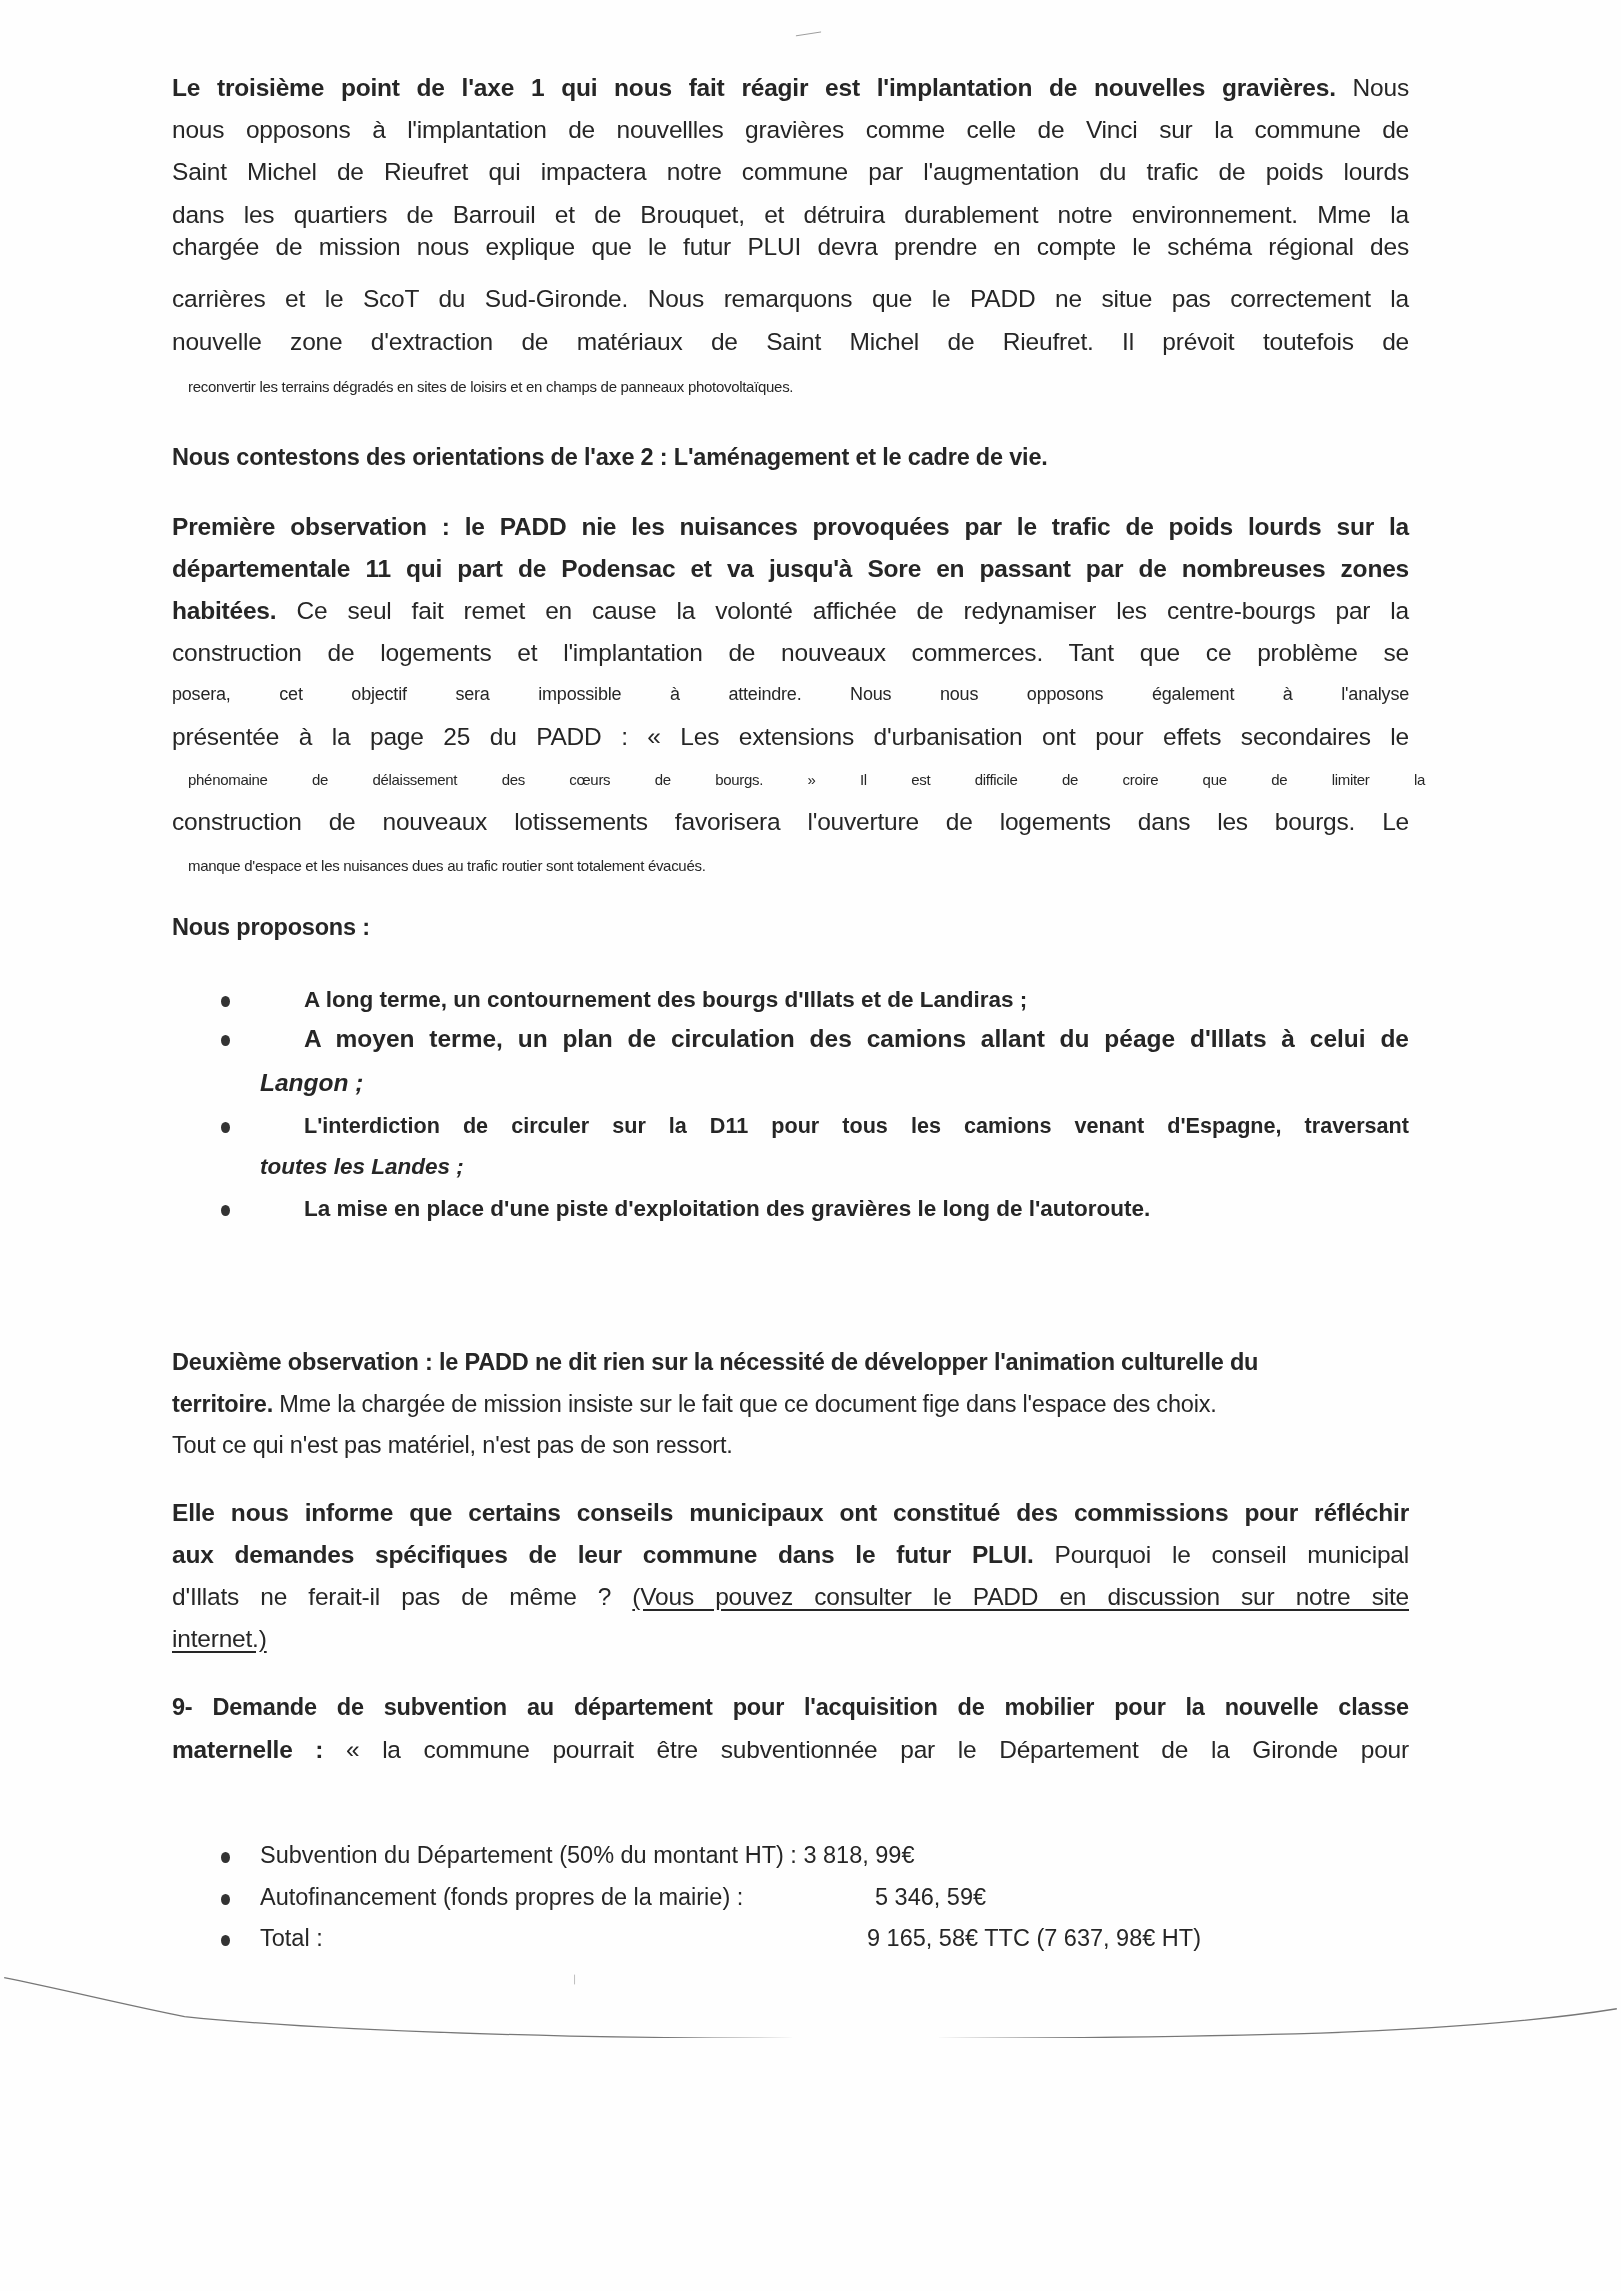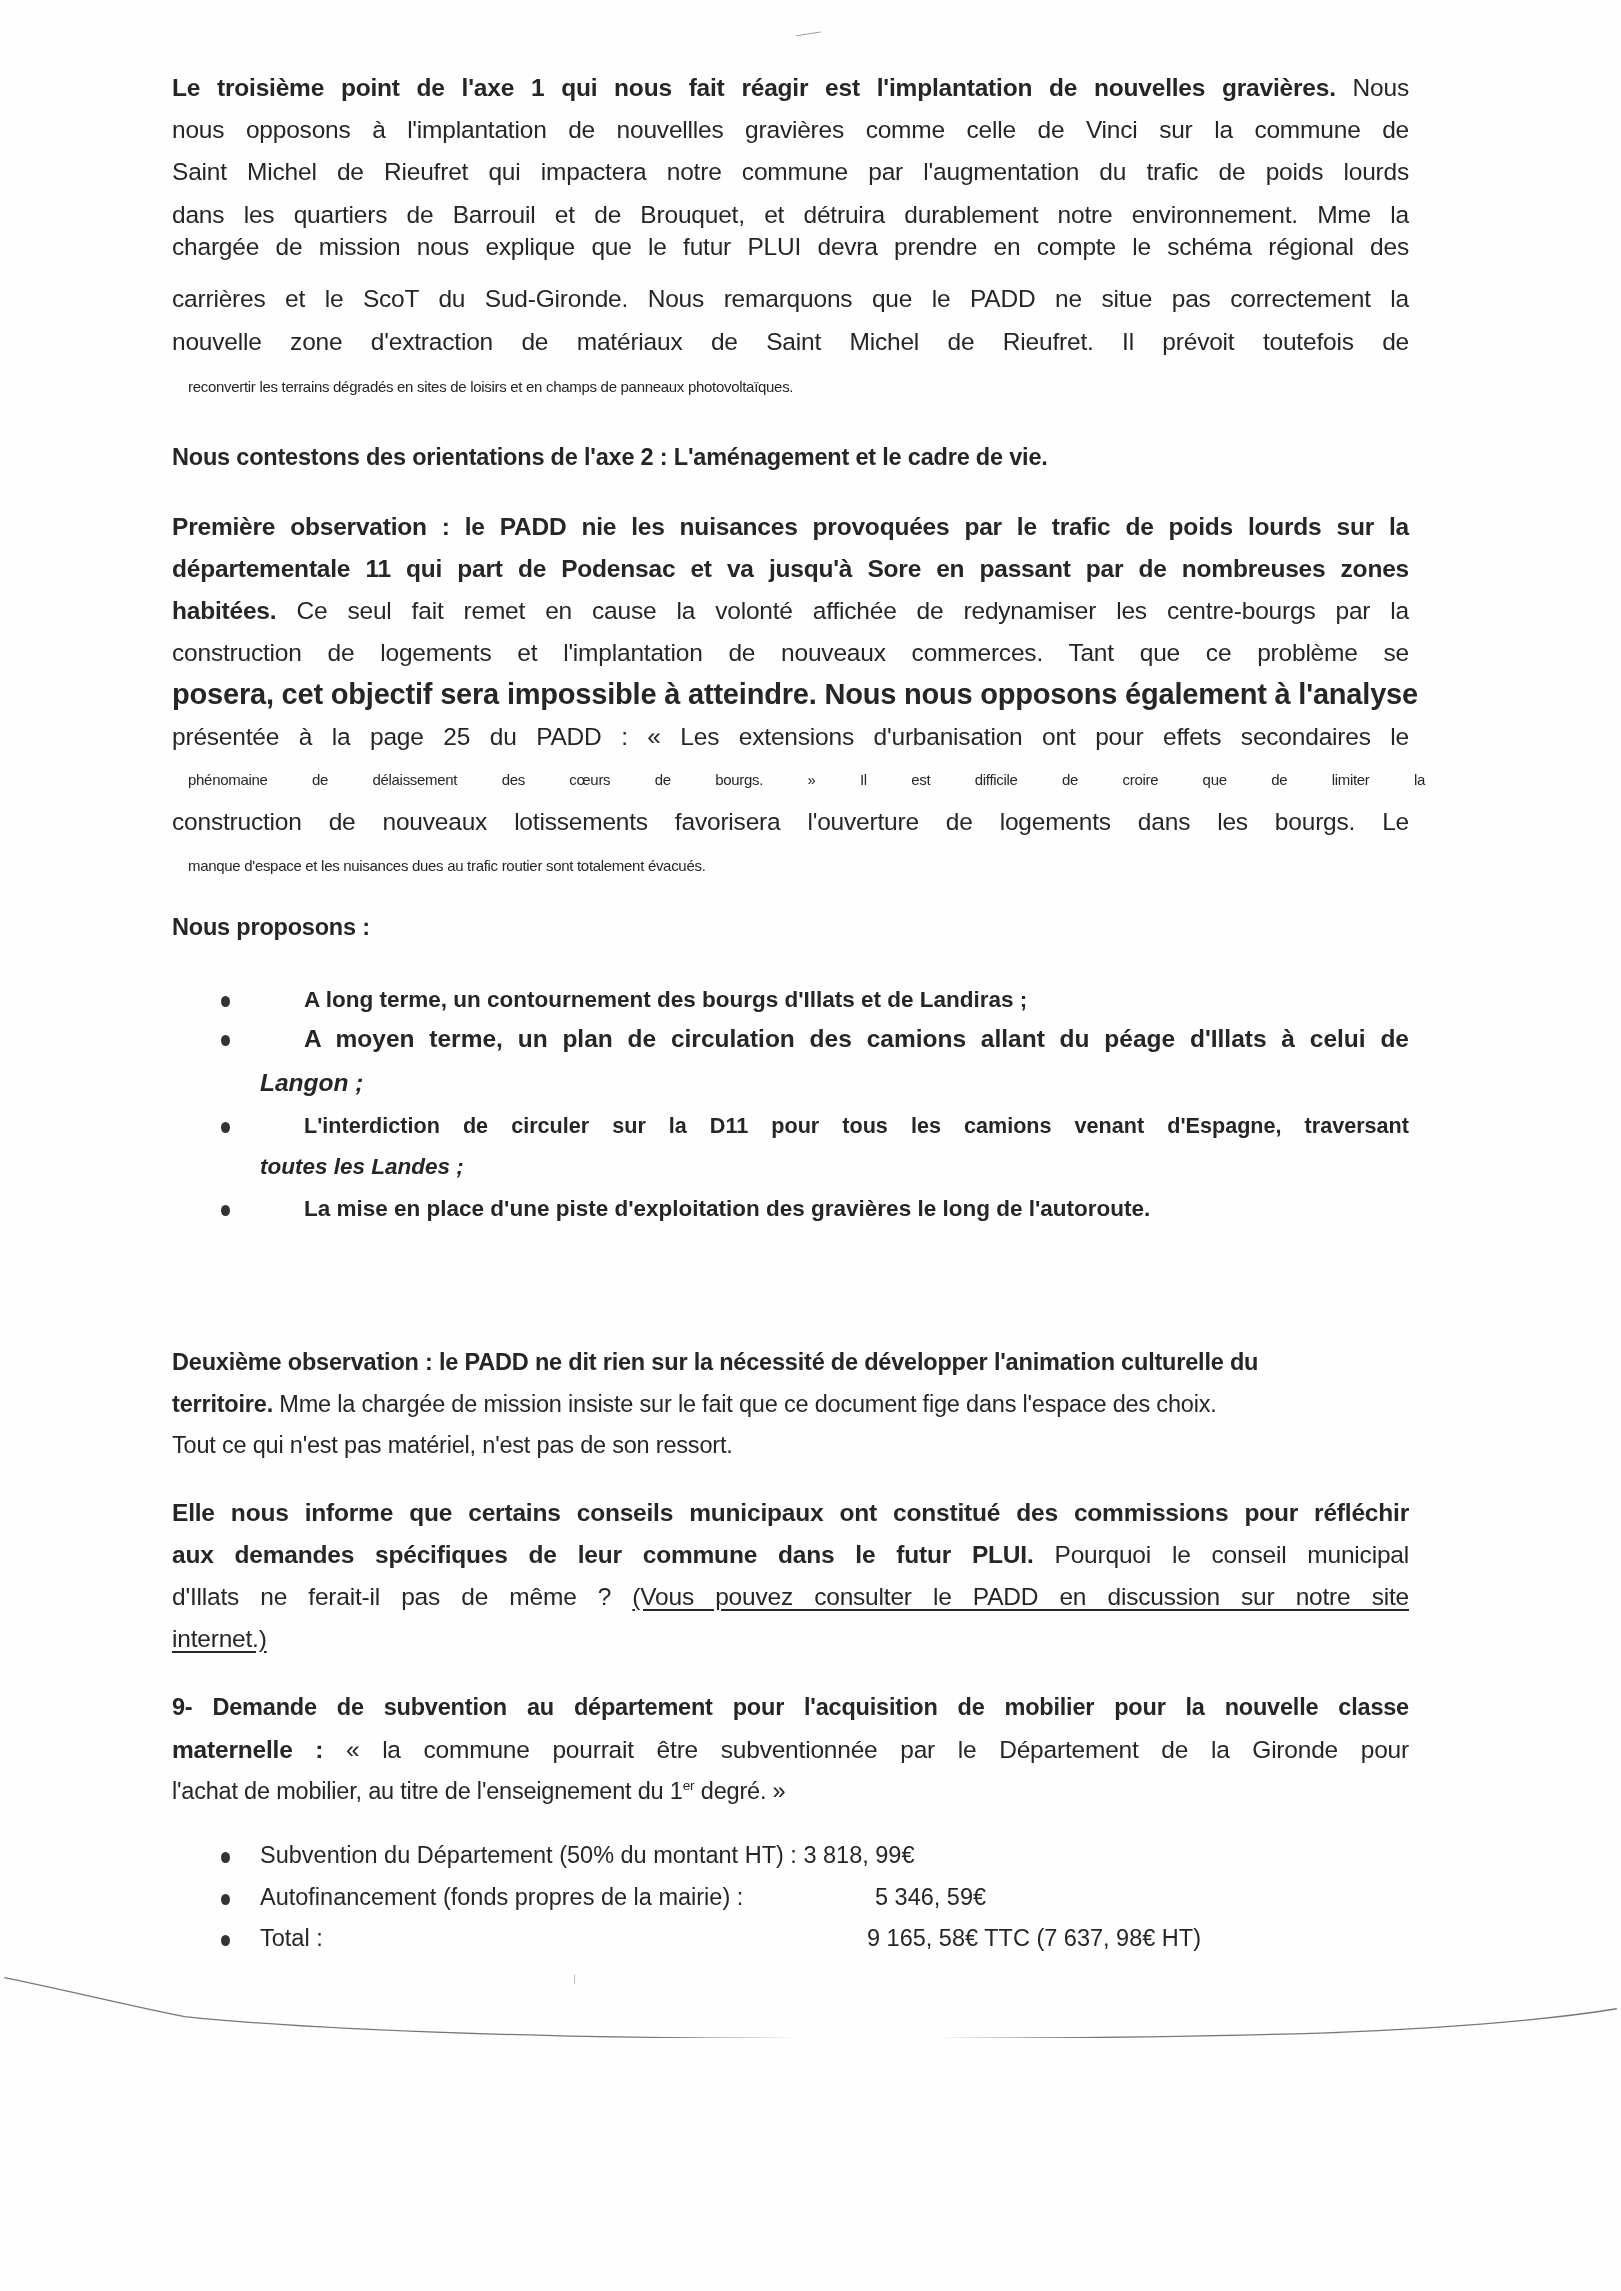--- a/index.html
+++ b/index.html
@@ -51,21 +51,21 @@
 
   <div class="line b" style="top:443px; font-size:23.5px;">Nous contestons des orientations de l'axe 2 : L'aménagement et le cadre de vie.</div>
 
   <div class="line just b" style="top:512px">Première observation : le PADD nie les nuisances provoquées par le trafic de poids lourds sur la</div>
   <div class="line just b" style="top:554px">départementale 11 qui part de Podensac et va jusqu'à Sore en passant par de nombreuses zones</div>
   <div class="line just" style="top:596px">
     <span class="b">habitées.</span>
     <span>Ce seul fait remet en cause la volonté affichée de redynamiser les centre-bourgs par la</span>
   </div>
   <div class="line just" style="top:638px">construction de logements et l'implantation de nouveaux commerces. Tant que ce problème se</div>
-  <div class="line just" style="top:680px; font-size:29px;font-weight:bold;">posera, cet objectif sera impossible à atteindre. Nous nous opposons également à l'analyse</div>
+  <div class="line just" style="top:680px; font-size:18px;">posera, cet objectif sera impossible à atteindre. Nous nous opposons également à l'analyse</div>
   <div class="line just" style="top:722px">présentée à la page 25 du PADD : « Les extensions d'urbanisation ont pour effets secondaires le</div>
   <div class="line just small" style="top:765px">phénomaine de délaissement des cœurs de bourgs. » Il est difficile de croire que de limiter la</div>
   <div class="line just" style="top:807px">construction de nouveaux lotissements favorisera l'ouverture de logements  dans les bourgs. Le</div>
   <div class="line small" style="top:851px">manque d'espace et les nuisances dues au trafic routier sont totalement évacués.</div>
 
   <div class="line b" style="top:913px; font-size:23.5px;">Nous proposons :</div>
 
   <div class="bullet-row b" style="top:985px; font-size:22.5px;">
     <span class="bullet-dot"></span>
     <span class="bullet-text">A long terme, un contournement des bourgs d'Illats et de Landiras ;</span>
@@ -103,23 +103,20 @@
   </div>
   <div class="line" style="top:1624px">
     <span class="u">internet.)</span>
   </div>
 
   <div class="line just b" style="top:1693px; font-size:23.5px;">9- Demande de subvention au département pour l'acquisition de mobilier pour la nouvelle classe</div>
   <div class="line just" style="top:1735px">
     <span class="b">maternelle :</span>
     <span>« la commune pourrait être subventionnée par le Département de la Gironde pour</span>
   </div>
-  <div class="line" style="top:1777px; font-size:23.5px;">
-    <span>l'achat de mobilier, au titre de l'enseignement du 1</span><sup>er</sup><span> degré. »</span>
-  </div>
 
   <div class="fin-row" style="top:1841px">
     <span class="bullet-dot"></span>
     <span class="fin-label">Subvention du Département (50% du montant HT) : 3 818, 99€</span>
   </div>
   <div class="fin-row" style="top:1883px">
     <span class="bullet-dot"></span>
     <span class="fin-label">Autofinancement (fonds propres de la mairie) :</span>
     <span class="fin-val" style="left:664px">5 346, 59€</span>
   </div>

